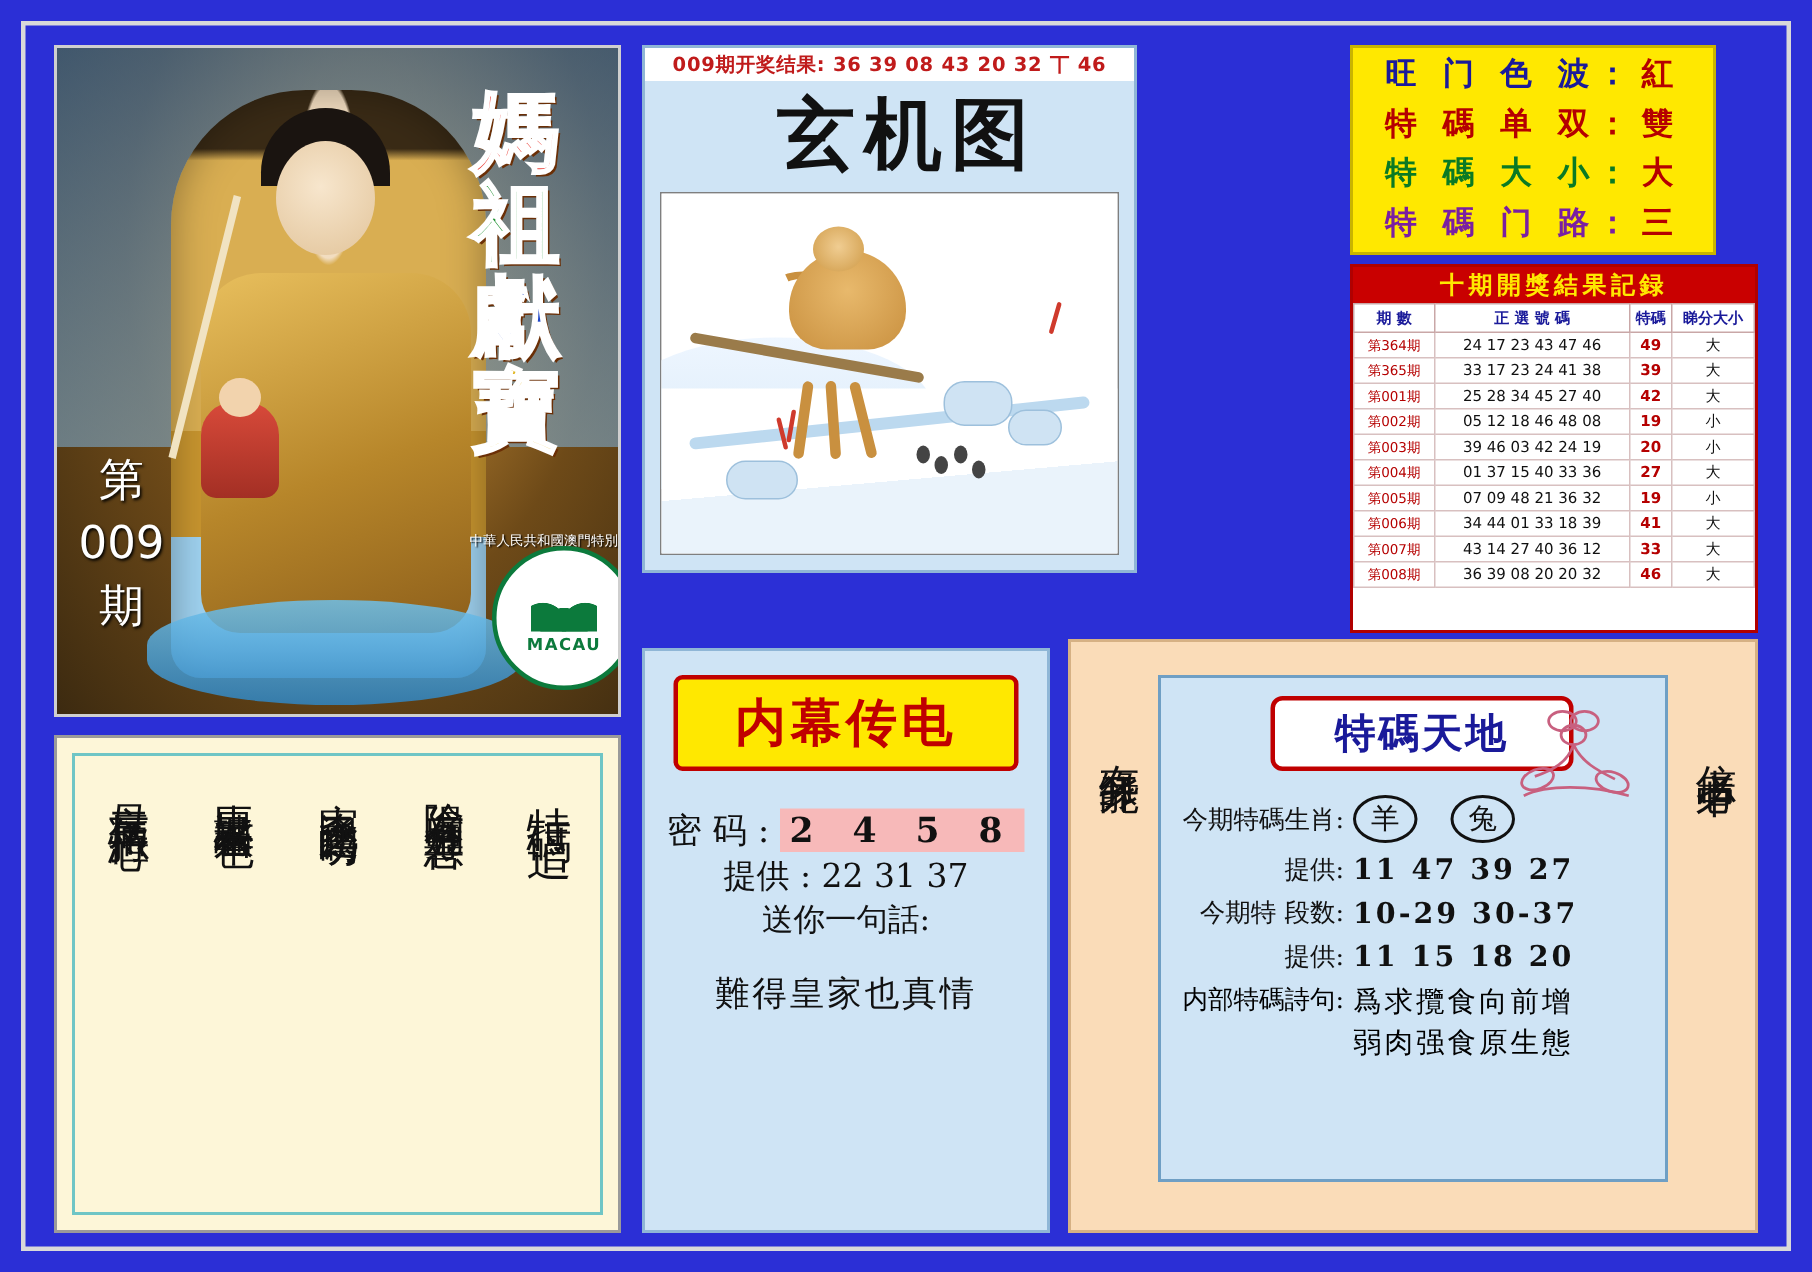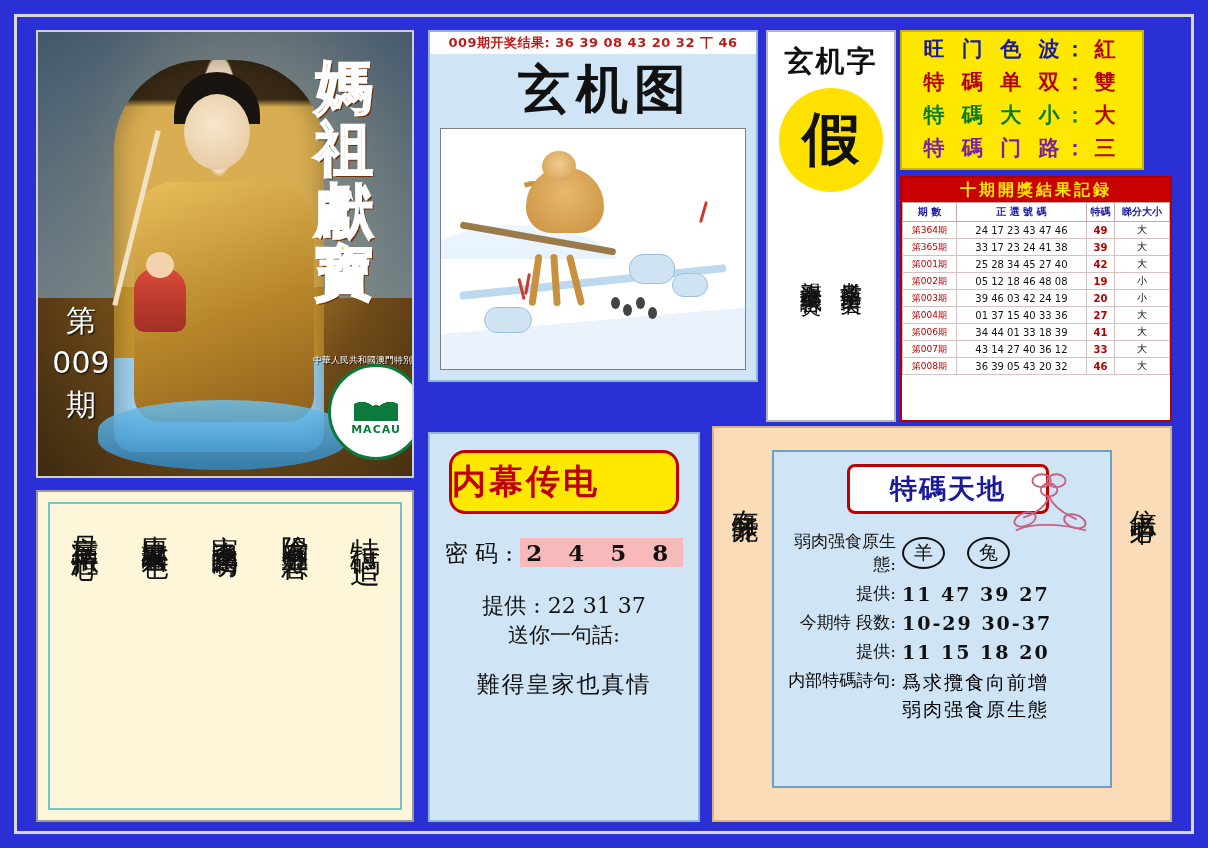--- a/index.html
+++ b/index.html
@@ -129,27 +129,27 @@
     display:flex;align-items:center;justify-content:center;letter-spacing:3px;
     font-family:"DejaVu Serif","Liberation Serif",serif;}
   table.rec{width:100%;border-collapse:collapse;font-size:10px;}
   table.rec th{background:#ffffff;color:#1a1a9a;font-size:10px;font-weight:bold;border:1px solid #c9a7a7;padding:2px 0;}
   table.rec td{border:1px solid #d8c0c0;padding:1px 2px;text-align:center;color:#111;font-size:10px;white-space:nowrap;}
   table.rec td.period{color:#b50000;font-size:9px;}
   table.rec td.sp{color:#b50000;font-weight:bold;}
 
   
   #neimu{left:428px;top:432px;width:272px;height:390px;background:#cfe4f5;border:2px solid #8fb6d6;}
-  .nm-banner{margin:16px auto 0;width:224px;height:58px;background:#ffe800;border:3px solid #c00000;border-radius:16px;
-    display:flex;align-items:center;}
+  .nm-banner{margin:16px auto 0;width:224px;height:58px;background:#ffe800;border:3px solid #c00000;border-radius:6px;
+    display:flex;align-items:center;justify-content:center;}
   .nm-banner span{font-size:34px;font-weight:bold;color:#c00000;letter-spacing:3px;
     font-family:"DejaVu Serif","Liberation Serif",serif;}
   .nm-line{margin-top:24px;text-align:center;font-size:23px;color:#111;font-family:"DejaVu Serif","Liberation Serif",serif;}
   .nm-code{display:inline-block;background:#f7b9b9;padding:1px 6px;letter-spacing:9px;font-weight:bold;color:#111;}
-  .nm-sub{margin-top:22px;text-align:center;font-size:22px;color:#111;font-family:"DejaVu Serif","Liberation Serif",serif;}
+  .nm-sub{text-align:center;font-size:22px;color:#111;font-family:"DejaVu Serif","Liberation Serif",serif;}
   .nm-say{text-align:center;font-size:21px;color:#111;font-family:"DejaVu Serif","Liberation Serif",serif;}
   .nm-say2{margin-top:20px;text-align:center;font-size:23px;color:#111;font-family:"DejaVu Serif","Liberation Serif",serif;letter-spacing:2px;}
 
   
   #tianDi{left:712px;top:426px;width:460px;height:396px;background:#fadcb8;border:2px solid #d6b184;}
   .td-side{position:absolute;top:60px;width:46px;text-align:center;font-size:27px;line-height:42px;color:#111;
     font-family:"DejaVu Serif","Liberation Serif",serif;}
   #tdLeft{left:6px;}
   #tdRight{right:6px;}
   .td-inner{position:absolute;left:58px;top:22px;right:58px;bottom:32px;background:#cfe4f5;border:2px solid #6f9fc4;padding-left:12px;}
@@ -238,30 +238,20 @@
         <div class="paw" style="left:60%;top:73%;"></div>
         <div class="paw" style="left:64%;top:70%;"></div>
         <div class="paw" style="left:68%;top:74%;"></div>
         <div class="grass" style="left:26%;top:62%;transform:rotate(-14deg);"></div>
         <div class="grass" style="left:28%;top:60%;transform:rotate(10deg);"></div>
         <div class="grass" style="left:86%;top:30%;transform:rotate(16deg);"></div>
       </div>
     </div>
   </div>
 
-  <div class="panel" id="xuanjizi">
-    <div class="xjz-title">玄机字</div>
-    <div class="xjz-circle">
-      <span>假</span>
-    </div>
-    <div class="xjz-cols">
-      <div class="vcol">孝排第二留美名</div>
-      <div class="vcol">親賣湯藥試苦燙</div>
-    </div>
-  </div>
 
   <div class="panel" id="wang">
     <div class="wang-row">
       <span class="k">旺 门 色 波</span>
       <span class="k">：</span>
       <span class="v">紅</span>
     </div>
     <div class="wang-row r">
       <span class="k">特 碼 单 双</span>
       <span class="k">：</span>
@@ -321,34 +311,40 @@
             <td class="sp">20</td>
             <td>小</td>
           </tr>
           <tr>
             <td class="period">第004期</td>
             <td>01  37  15  40  33  36</td>
             <td class="sp">27</td>
             <td>大</td>
           </tr>
           <tr>
+            <td class="period">第005期</td>
+            <td>07  09  48  21  36  32</td>
+            <td class="sp">19</td>
+            <td>小</td>
+          </tr>
+          <tr>
             <td class="period">第006期</td>
             <td>34  44  01  33  18  39</td>
             <td class="sp">41</td>
             <td>大</td>
           </tr>
           <tr>
             <td class="period">第007期</td>
             <td>43  14  27  40  36  12</td>
             <td class="sp">33</td>
             <td>大</td>
           </tr>
           <tr>
             <td class="period">第008期</td>
-            <td>36  39  05  43  20  32</td>
+            <td>36  39  08  20  20  32</td>
             <td class="sp">46</td>
             <td>大</td>
           </tr>
         </tbody>
     </table>
   </div>
 
   <div class="panel" id="neimu">
     <div class="nm-banner">
       <span>内幕传电</span>
@@ -381,21 +377,21 @@
           <path d="M50 33 C46 46 34 52 22 56"></path>
           <path d="M50 33 C56 46 68 52 80 58"></path>
           <ellipse cx="24" cy="58" rx="12" ry="7" transform="rotate(-20 24 58)"></ellipse>
           <ellipse cx="78" cy="60" rx="12" ry="7" transform="rotate(18 78 60)"></ellipse>
           <path d="M14 70 C30 62 62 62 90 70"></path>
         </g>
       </svg>
 
       <div class="td-rows">
         <div class="td-row">
-          <span class="lbl">弱肉强食原生態:</span>
+          <span class="lbl">今期特碼生肖:</span>
           <span class="zodiac">羊</span>
           <span class="zodiac">兔</span>
         </div>
         <div class="td-row">
           <span class="lbl">提供:</span>
           <span class="val">11  47  39  27</span>
         </div>
         <div class="td-row">
           <span class="lbl">今期特 段数:</span>
           <span class="val">10-29   30-37</span>

